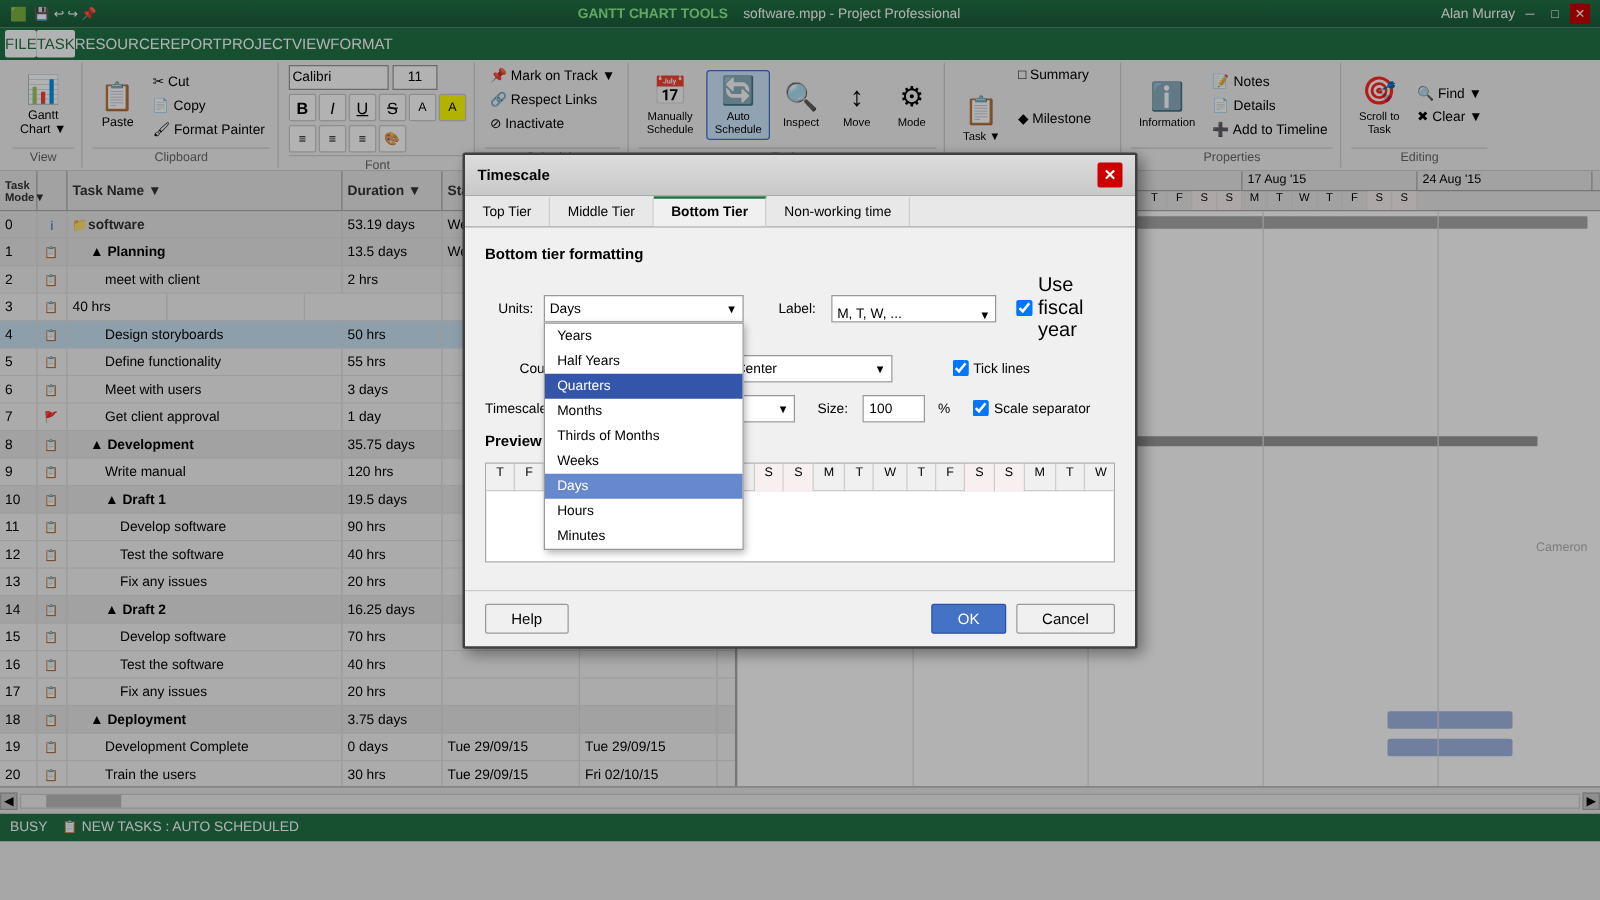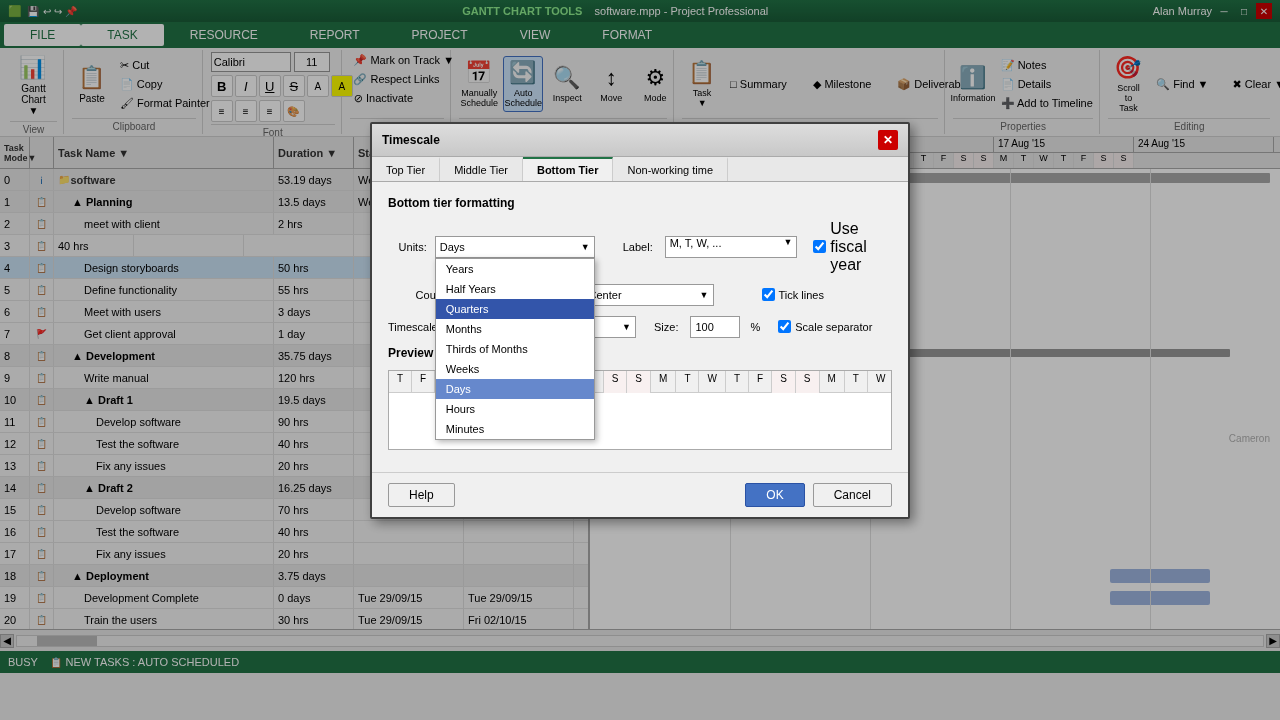--- a/index.html
+++ b/index.html
@@ -18,21 +18,21 @@
     .title-bar-btn { width: 16px; height: 16px; display: flex; align-items: center; justify-content: center; cursor: pointer; font-size: 10px; }
 
     
     .menu-bar {
       height: 26px;
       background: #217346;
       display: flex; align-items: center;
       padding: 0 4px; color: white;
     }
     .menu-item {
-      padding: 4px 26px; cursor: pointer; font-size: 12px;
+      padding: 4px 0; cursor: pointer; font-size: 12px;
       border-radius: 2px;
     }
     .menu-item.active { background: white; color: #217346; }
 
     
     .ribbon {
       background: #f3f3f3;
       border-bottom: 1px solid #d0d0d0;
     }
     .ribbon-content {
@@ -323,21 +323,21 @@
       </div>
       <div class="ribbon-group-label">Tasks</div>
     </div>
 
     <div class="ribbon-group">
       <div class="ribbon-group-content">
         <div class="ribbon-btn">
           <span class="icon">📋</span>
           <span style="font-size:9px">Task ▼</span>
         </div>
-        <div style="display:flex;flex-direction:row;gap:18px">
+        <div style="display:flex;flex-direction:column;gap:18px">
           <div class="ribbon-btn-small">□ Summary</div>
           <div class="ribbon-btn-small">◆ Milestone</div>
           <div class="ribbon-btn-small">📦 Deliverable</div>
         </div>
       </div>
       <div class="ribbon-group-label">Insert</div>
     </div>
 
     <div class="ribbon-group">
       <div class="ribbon-group-content">
@@ -353,21 +353,21 @@
       </div>
       <div class="ribbon-group-label">Properties</div>
     </div>
 
     <div class="ribbon-group" style="border-right:none">
       <div class="ribbon-group-content">
         <div class="ribbon-btn">
           <span class="icon">🎯</span>
           <span style="font-size:9px;text-align:center">Scroll to<br>Task</span>
         </div>
-        <div style="display:flex;flex-direction:row;gap:16px">
+        <div style="display:flex;flex-direction:column;gap:2px">
           <div class="ribbon-btn-small">🔍 Find ▼</div>
           <div class="ribbon-btn-small">✖ Clear ▼</div>
         </div>
       </div>
       <div class="ribbon-group-label">Editing</div>
     </div>
   </div>
 </div>
 
 <div class="column-header">
@@ -732,21 +732,21 @@
             <div class="dropdown-item highlighted">Quarters</div>
             <div class="dropdown-item">Months</div>
             <div class="dropdown-item">Thirds of Months</div>
             <div class="dropdown-item">Weeks</div>
             <div class="dropdown-item selected-item">Days</div>
             <div class="dropdown-item">Hours</div>
             <div class="dropdown-item">Minutes</div>
           </div>
         </div>
         <span style="margin-left:20px;font-size:11px;">Label:</span>
-        <div style="display:flex;align-items:flex-start;border:1px solid #999;background:white;width:200px;height:22px;padding:0 4px;cursor:pointer;margin-left:4px;">
+        <div style="display:flex;align-items:flex-end;border:1px solid #999;background:white;width:200px;height:22px;padding:0 4px;cursor:pointer;margin-left:4px;">
           <span style="flex:1;font-size:11px;">M, T, W, ...</span>
           <span style="font-size:9px">▼</span>
         </div>
         <div style="display:flex;align-items:center;gap:4px;margin-left:8px;">
           <input type="checkbox" checked="" style="">
           <span style="font-size:16px;">Use fiscal year</span>
         </div>
       </div>
 
       <div class="form-row">

